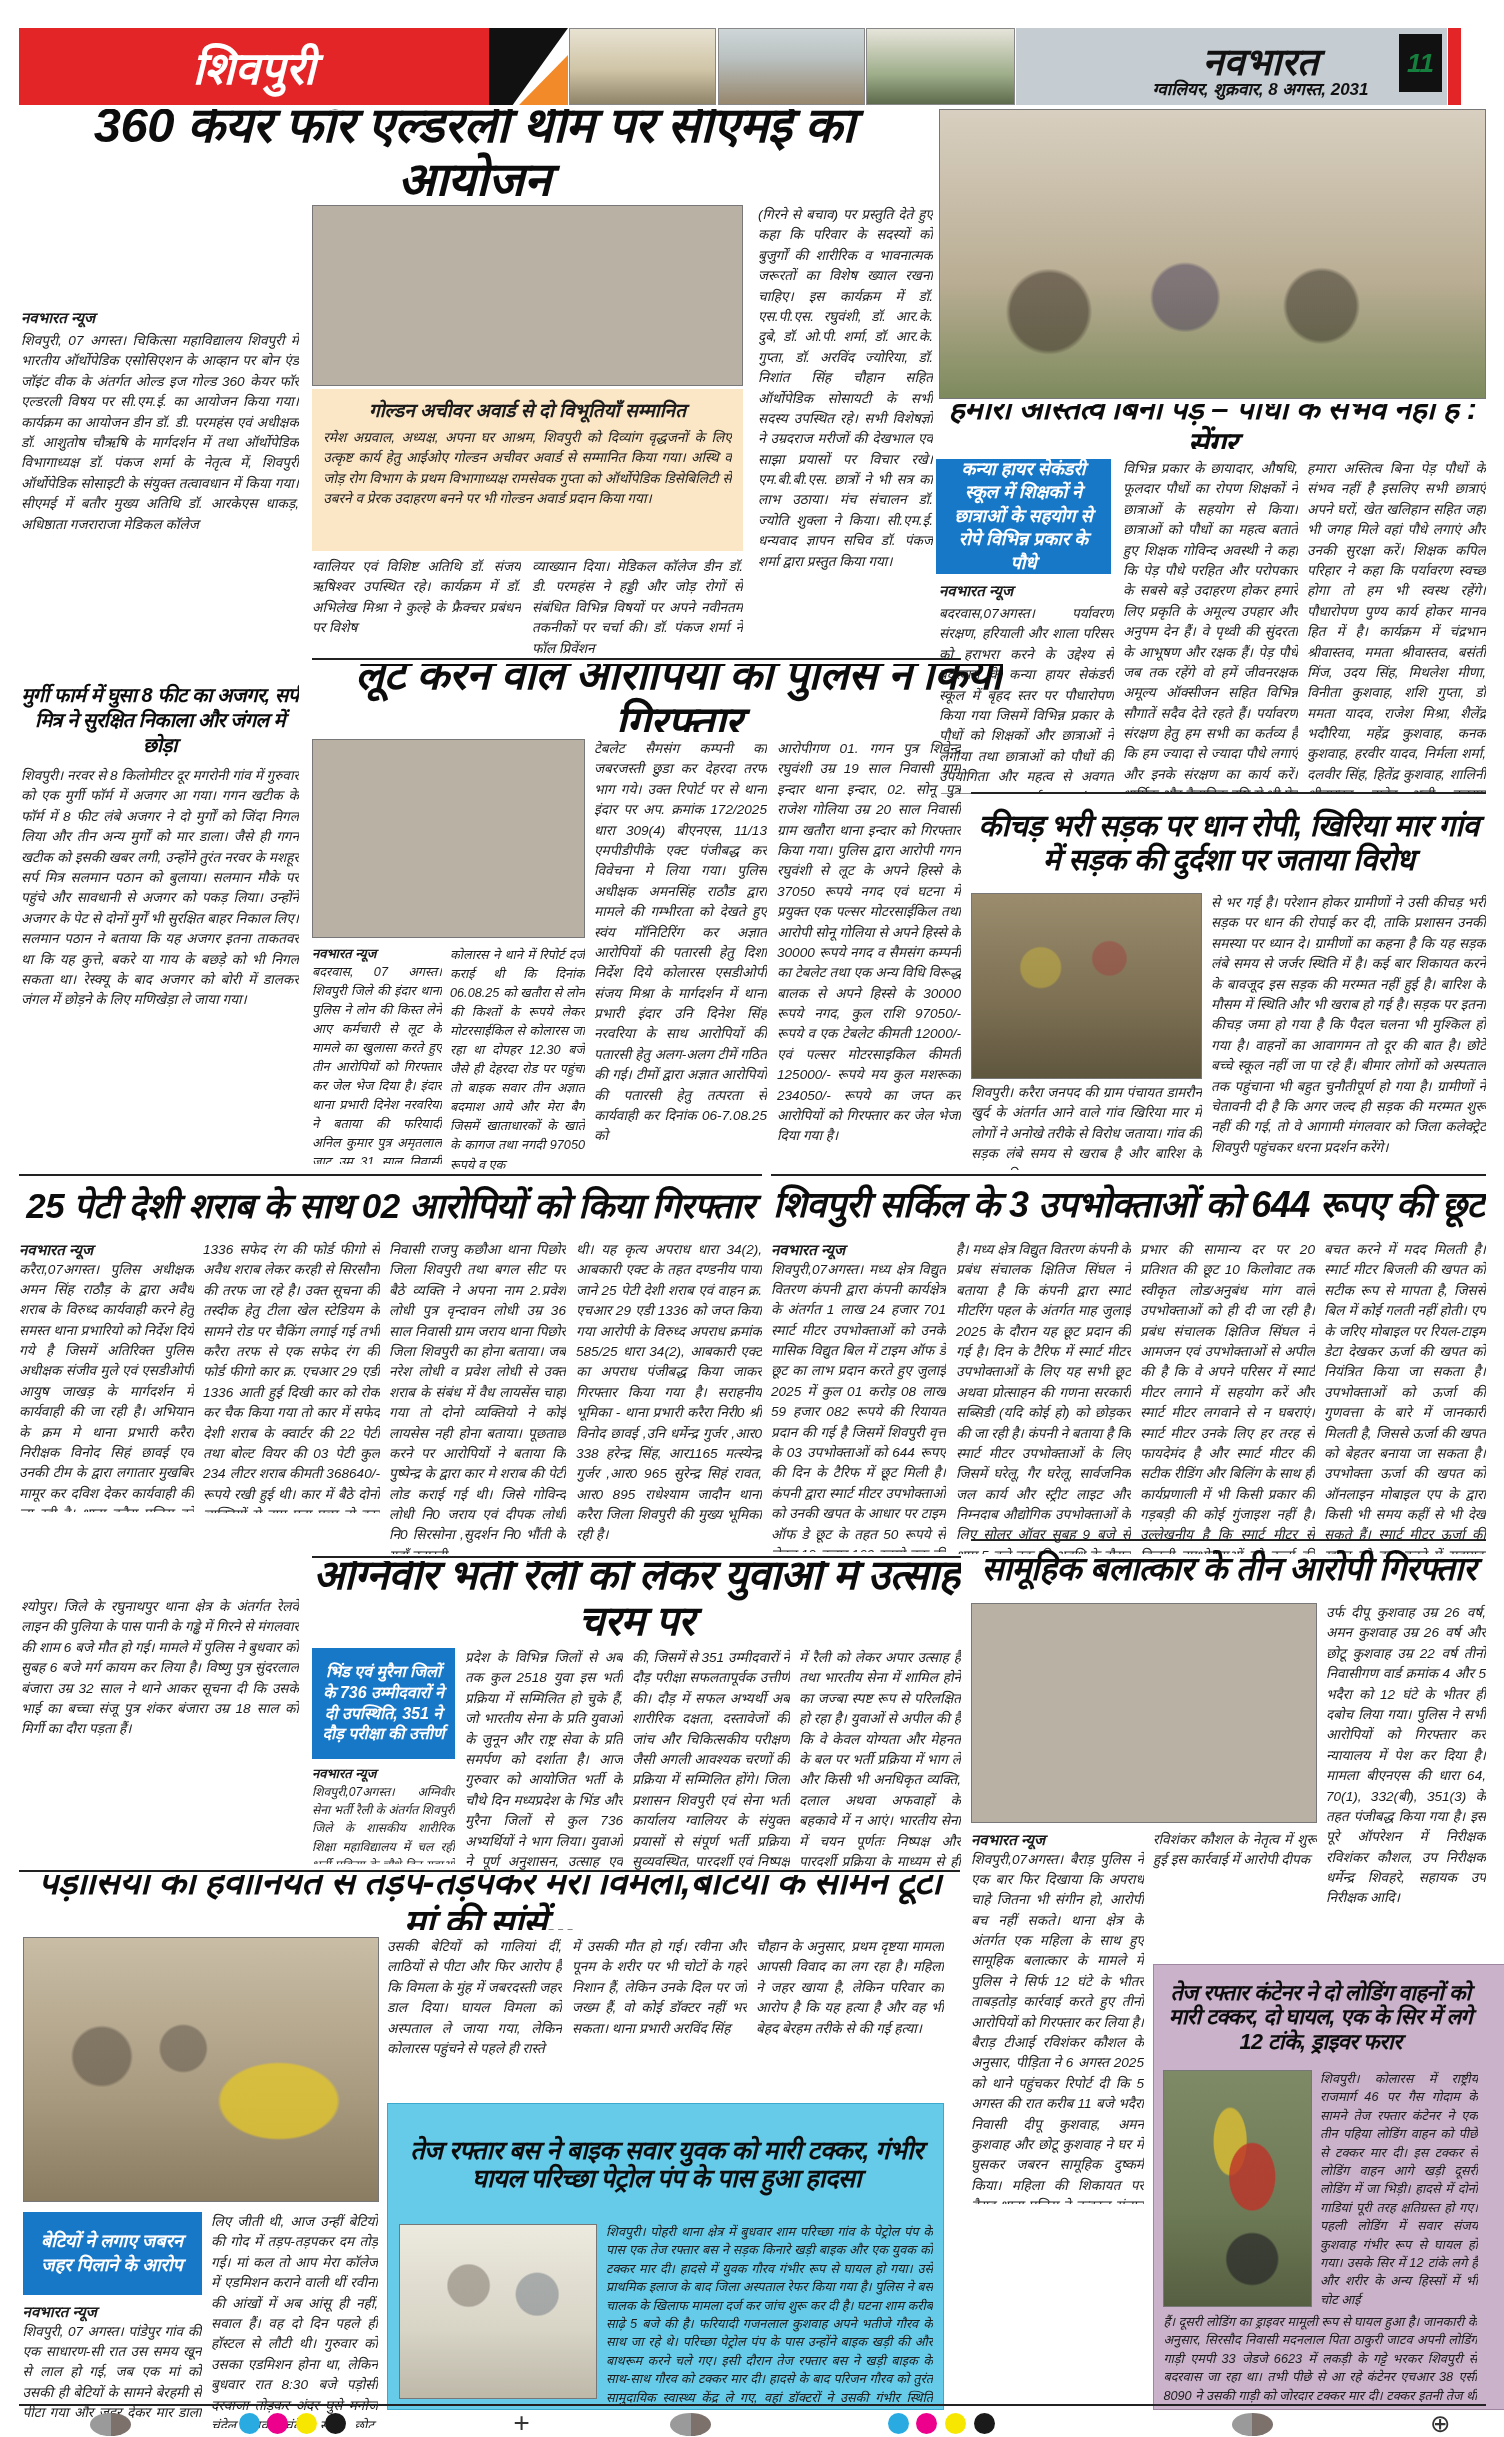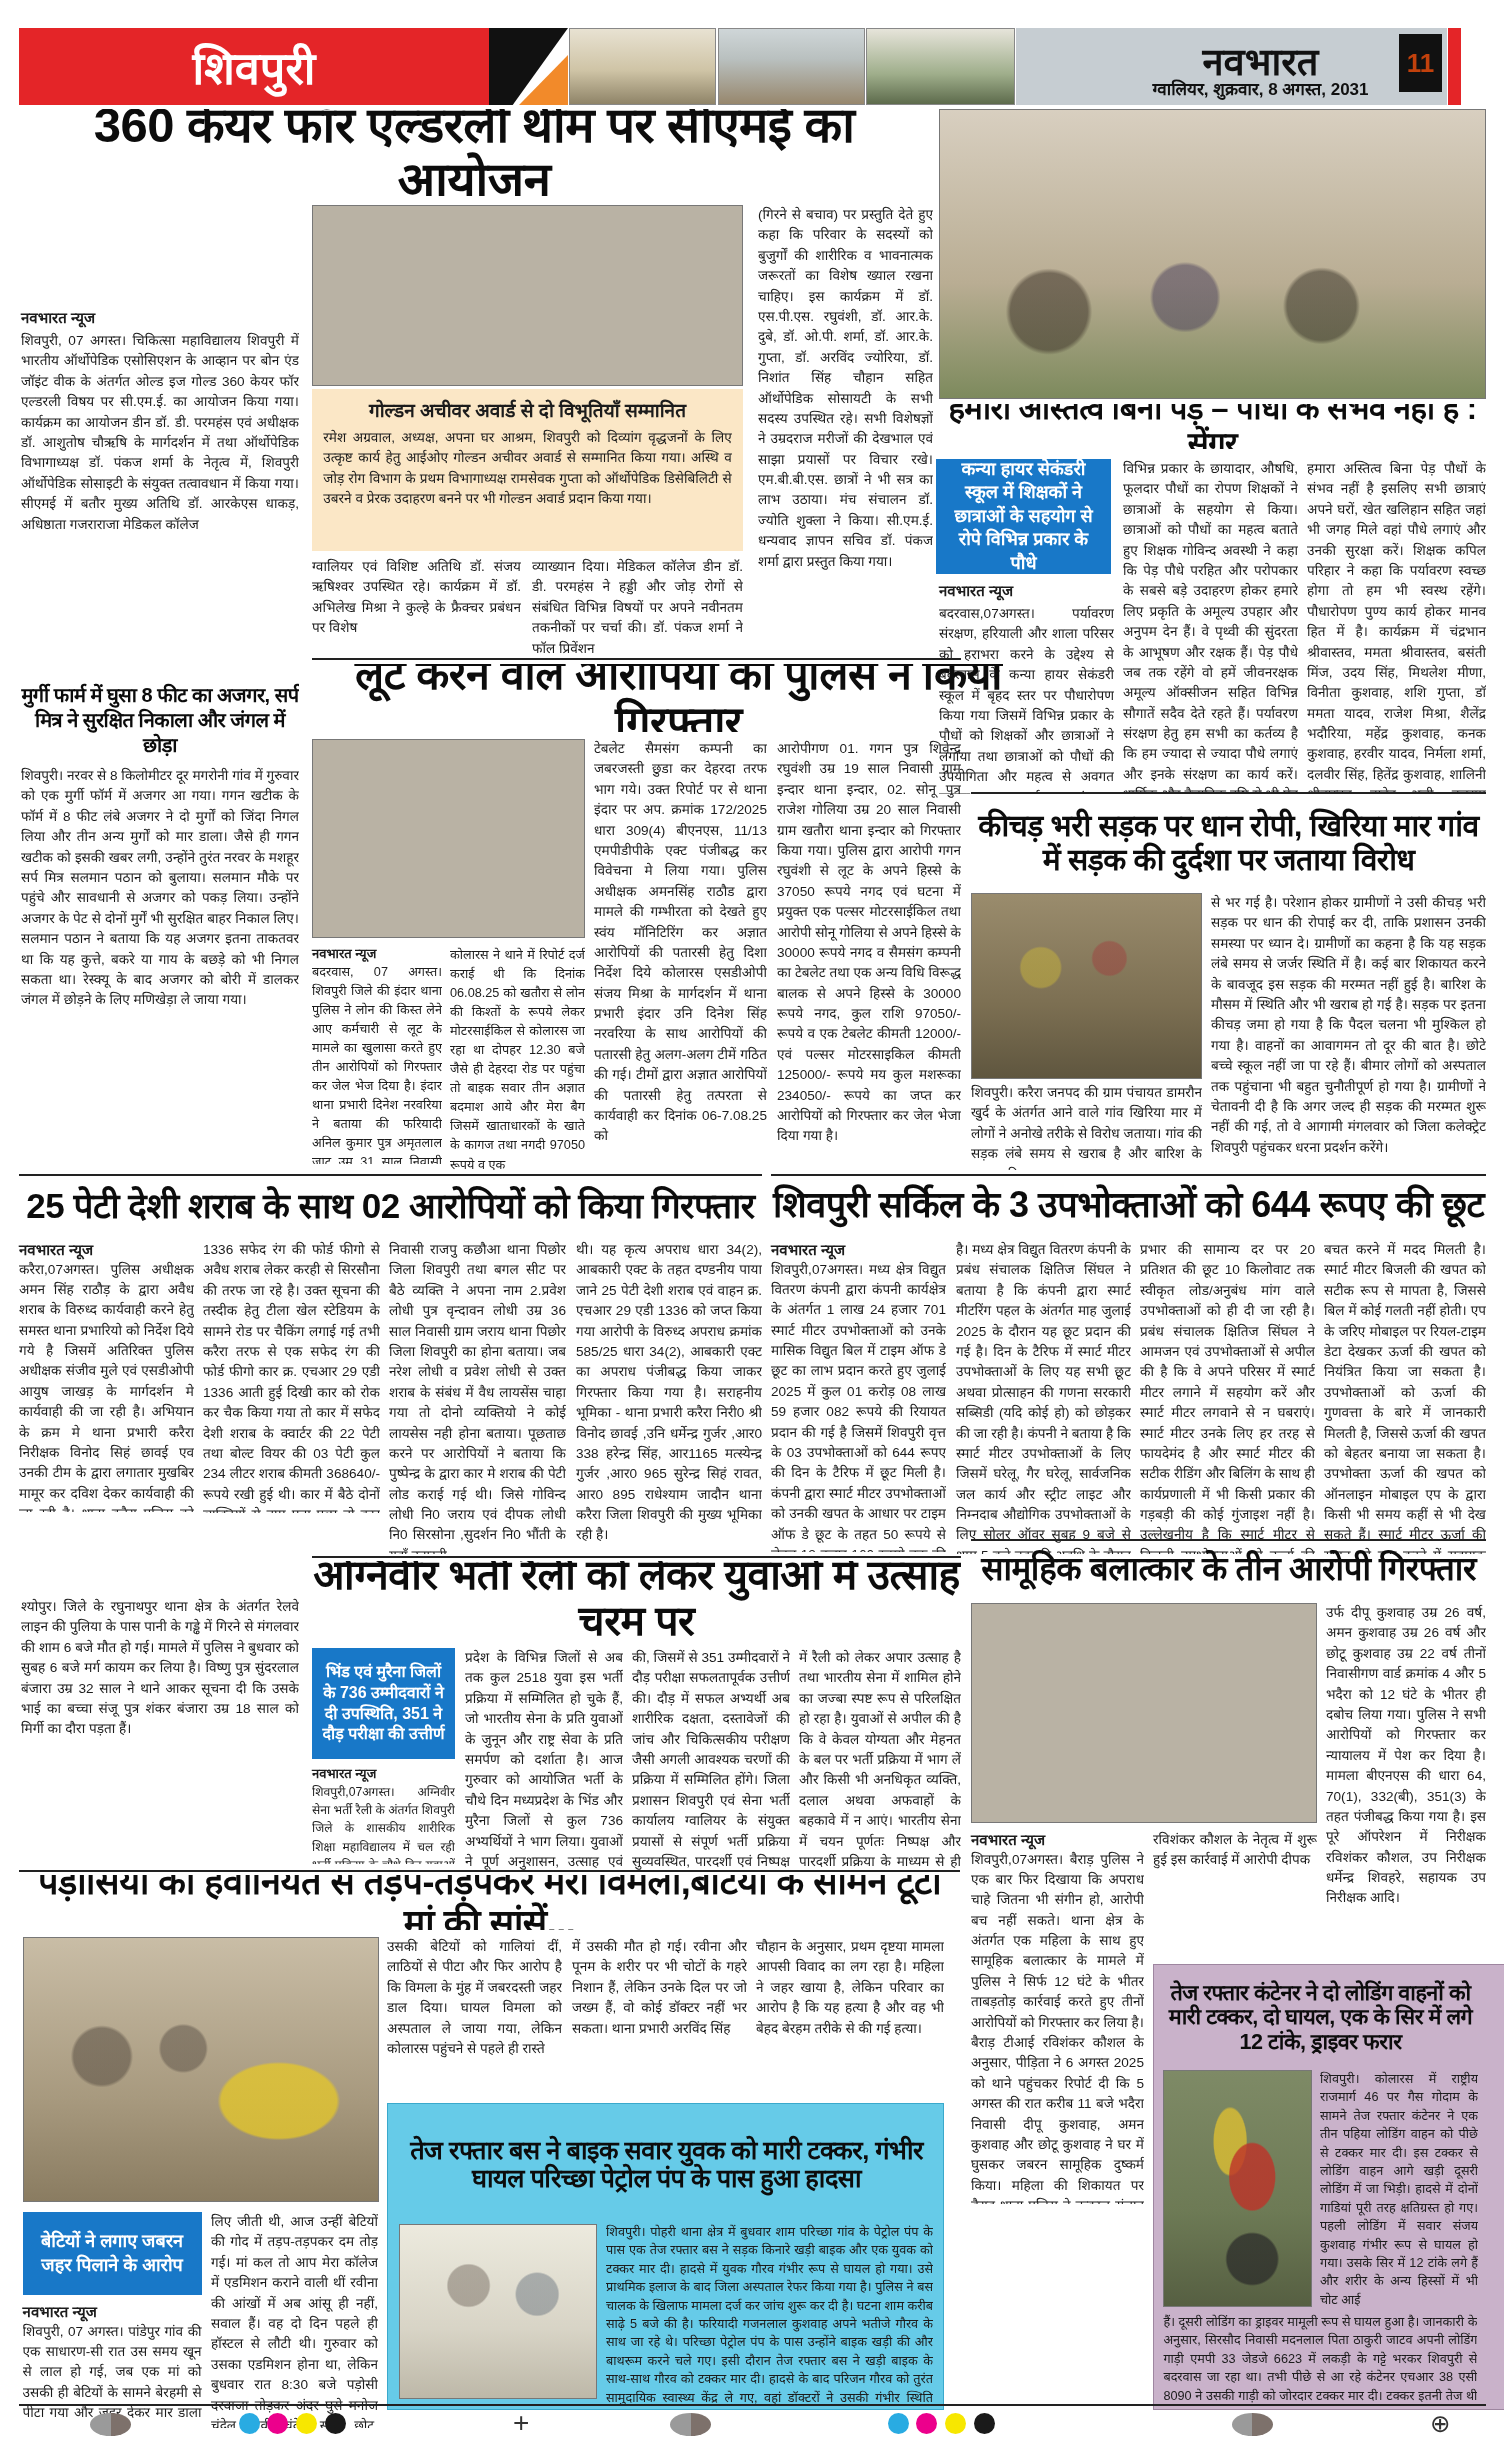--- a/index.html
+++ b/index.html
@@ -1,17 +1,17 @@
 <!DOCTYPE html>
 <html lang="hi" style="font-size:15px"><head>
 <meta charset="utf-8">
 <style>
   html,body{margin:0;padding:0;background:#e9e9e9;}
   #page{position:relative;width:1505px;height:2438px;background:#ffffff;margin:0 auto;
-        font-family:"Liberation Sans","DejaVu Sans",sans-serif;color:#1c1c1c;overflow:hidden;}
+        font-family:"Liberation Sans","DejaVu Sans",sans-serif;color:#1c1c1c;overflow:hidden;font-style:italic;}
   .abs{position:absolute;box-sizing:border-box;}
   .photo{background:#b9b2a4;border:0.9px solid #777;}
   .bodytxt{font-size:13.6px;line-height:1.5;text-align:justify;overflow:hidden;}
   .smalltxt{font-size:12.7px;line-height:1.45;text-align:justify;overflow:hidden;}
   .byline{font-size:15px;font-weight:700;line-height:1.3;}
   .hd{font-weight:800;color:#0c0c0c;display:flex;align-items:center;justify-content:center;
       text-align:center;overflow:hidden;letter-spacing:-0.5px;line-height:1.12;}
   .bluebox{background:#1878c8;color:#ffffff;font-weight:700;display:flex;align-items:center;
            justify-content:center;text-align:center;padding:5.6px 9.4px;line-height:1.3;overflow:hidden;}
   .rule{background:#222;height:1.9px;}
@@ -46,21 +46,21 @@
     <div class="abs" style="left:489px;top:28px;width:79px;height:77px;background:#111;clip-path:polygon(0 0,100% 0,30% 100%,0 100%);"></div>
     <div class="abs" style="left:489px;top:28px;width:79px;height:77px;background:#f28a2a;clip-path:polygon(100% 35%,100% 100%,38% 100%);"></div>
     <div class="abs photo mp ph-grad1" style="left:569px;top:28px;width:147px;height:77px;"></div>
     <div class="abs photo mp ph-grad2" style="left:718px;top:28px;width:147px;height:77px;"></div>
     <div class="abs photo mp ph-grad3" style="left:866px;top:28px;width:149px;height:77px;"></div>
     <div class="abs" style="left:1016px;top:28px;width:431px;height:77px;background:#c6cdd2;">
       <div class="abs" style="left:113px;top:5.6px;width:263px;text-align:center;font-size:38px;font-weight:800;color:#111;">नवभारत</div>
       <div class="abs" style="left:94px;top:49px;width:301px;text-align:center;font-size:17px;font-weight:700;color:#111;">ग्वालियर, शुक्रवार, 8 अगस्त, 2031</div>
     </div>
     <div class="abs" style="left:1399px;top:34px;width:43px;height:58px;background:#111;display:flex;align-items:center;justify-content:center;">
-      <span style="color:#c2410c;font-size:26px;font-weight:800;">11</span>
+      <span style="color:#15803d;font-size:26px;font-weight:800;">11</span>
     </div>
     <div class="abs" style="left:1448px;top:28px;width:13px;height:77px;background:#e42528;"></div>
   </div>
 
   <div class="abs hd" style="left:19px;top:109px;width:910px;height:87px;font-size:49px;">360 केयर फॉर एल्डरली थीम पर सीएमई का आयोजन</div>
   <div class="abs photo ph-people" style="left:939px;top:109px;width:547px;height:290px;"></div>
 
   <div class="abs byline" style="left:21px;top:308px;width:278px;">नवभारत न्यूज</div>
   <div class="abs bodytxt" style="left:21px;top:331px;width:278px;height:327px;">शिवपुरी, 07 अगस्त। चिकित्सा महाविद्यालय शिवपुरी में भारतीय ऑर्थोपेडिक एसोसिएशन के आव्हान पर बोन एंड जॉइंट वीक के अंतर्गत ओल्ड इज गोल्ड 360 केयर फॉर एल्डरली विषय पर सी.एम.ई. का आयोजन किया गया। कार्यक्रम का आयोजन डीन डॉ. डी. परमहंस एवं अधीक्षक डॉ. आशुतोष चौऋषि के मार्गदर्शन में तथा ऑर्थोपेडिक विभागाध्यक्ष डॉ. पंकज शर्मा के नेतृत्व में, शिवपुरी ऑर्थोपेडिक सोसाइटी के संयुक्त तत्वावधान में किया गया। सीएमई में बतौर मुख्य अतिथि डॉ. आरकेएस धाकड़, अधिष्ठाता गजराराजा मेडिकल कॉलेज</div>
   <div class="abs photo ph-police" style="left:312px;top:205px;width:431px;height:181px;"></div>

